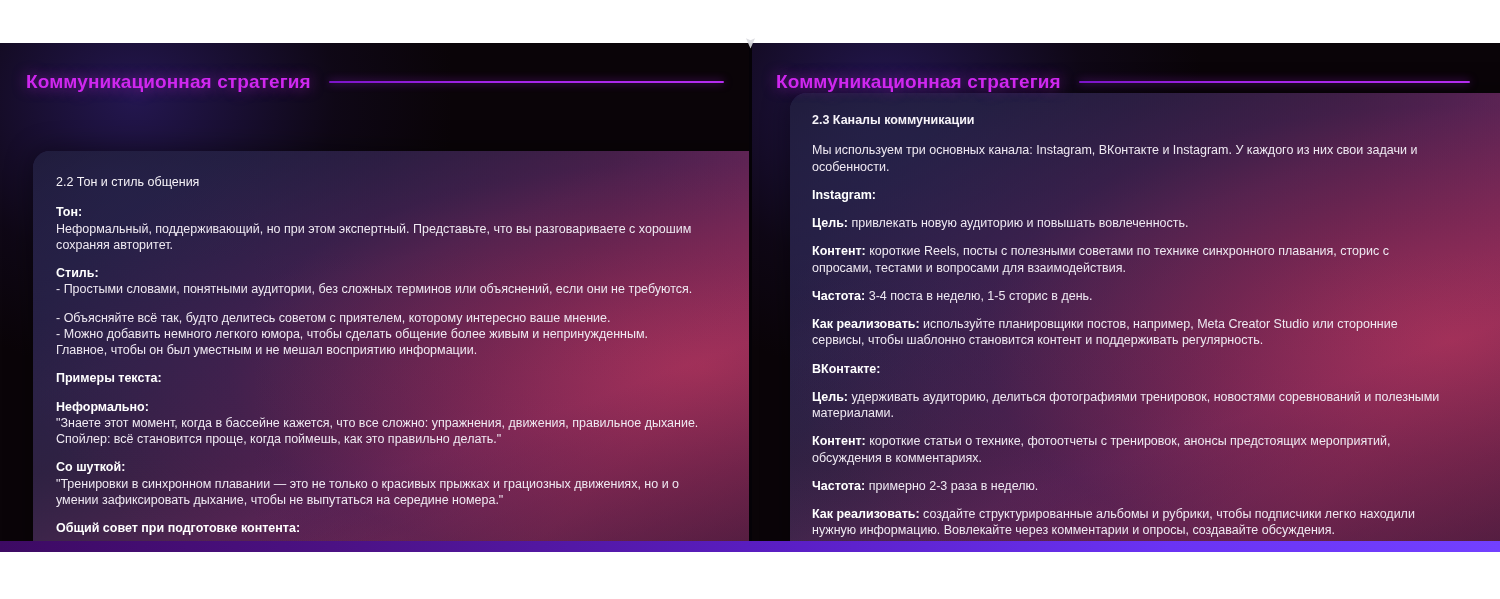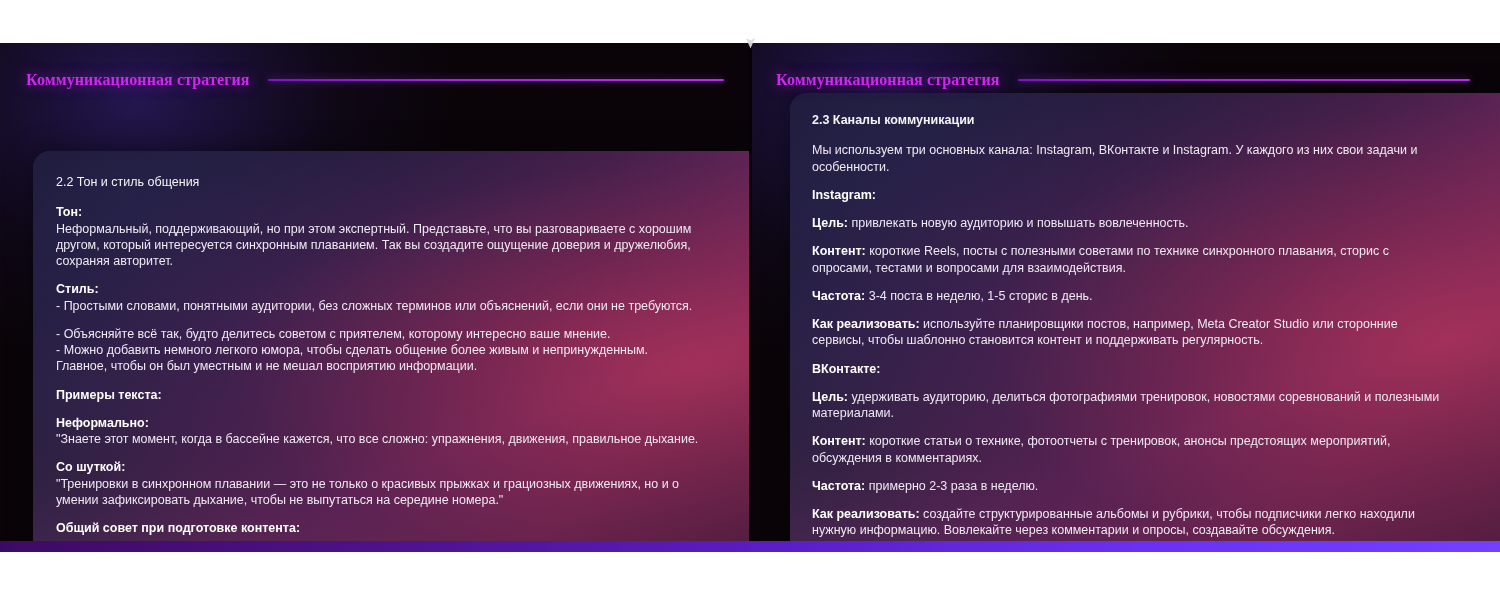--- a/index.html
+++ b/index.html
@@ -59,27 +59,26 @@
     top: 28px;
     display: flex;
     align-items: center;
     gap: 18px;
     z-index: 4;
   }
   #slide-left  .slide-header { left: 26px; right: 26px; }
   #slide-right .slide-header { left: 26px; right: 30px; }
 
   .slide-title {
-    font-size: 16px;
+    font-size: 19px;
     font-weight: bold;
     color: #cf27ef;
     letter-spacing: 0.1px;
     white-space: nowrap;
     text-shadow: 0 0 14px rgba(207,39,239,0.55);
-    font-family: Liberation Serif, serif;
   }
 
   .title-rule {
     flex: 1 1 auto;
     height: 2px;
     border-radius: 2px;
     background: linear-gradient(90deg, #7b14c8 0%, #a324e8 40%, #b52cf0 100%);
     box-shadow: 0 0 8px rgba(165,36,232,0.7);
   }
 
@@ -170,38 +169,38 @@
 
     <article class="card" id="card-left">
       <div class="card-tint"></div>
       <div class="card-body">
 
         <p class="sec-head">2.2 Тон и стиль общения</p>
         <div class="gap-l"></div>
 
         <p class="lbl">Тон:</p>
         <p class="body-line">Неформальный, поддерживающий, но при этом экспертный. Представьте, что вы разговариваете с хорошим</p>
-        <p class="body-line">другом, который интересуется синхронным плаванием. Так вы создадите ощущение доверия и дружелюбия,</p>
         <p class="body-line">сохраняя авторитет.</p>
         <div class="gap"></div>
 
         <p class="lbl">Стиль:</p>
         <p class="body-line">- Простыми словами, понятными аудитории, без сложных терминов или объяснений, если они не требуются.</p>
         <div class="gap"></div>
 
         <p class="body-line">- Объясняйте всё так, будто делитесь советом с приятелем, которому интересно ваше мнение.</p>
         <p class="body-line">- Можно добавить немного легкого юмора, чтобы сделать общение более живым и непринужденным.</p>
         <p class="body-line">Главное, чтобы он был уместным и не мешал восприятию информации.</p>
         <div class="gap"></div>
 
         <p class="lbl">Примеры текста:</p>
         <div class="gap"></div>
 
         <p class="lbl">Неформально:</p>
         <p class="body-line">"Знаете этот момент, когда в бассейне кажется, что все сложно: упражнения, движения, правильное дыхание.</p>
+        <p class="body-line">Спойлер: всё становится проще, когда поймешь, как это правильно делать."</p>
         <div class="gap"></div>
 
         <p class="lbl">Со шуткой:</p>
         <p class="body-line">"Тренировки в синхронном плавании — это не только о красивых прыжках и грациозных движениях, но и о</p>
         <p class="body-line">умении зафиксировать дыхание, чтобы не выпутаться на середине номера."</p>
         <div class="gap"></div>
 
         <p class="lbl">Общий совет при подготовке контента:</p>
 
       </div>

